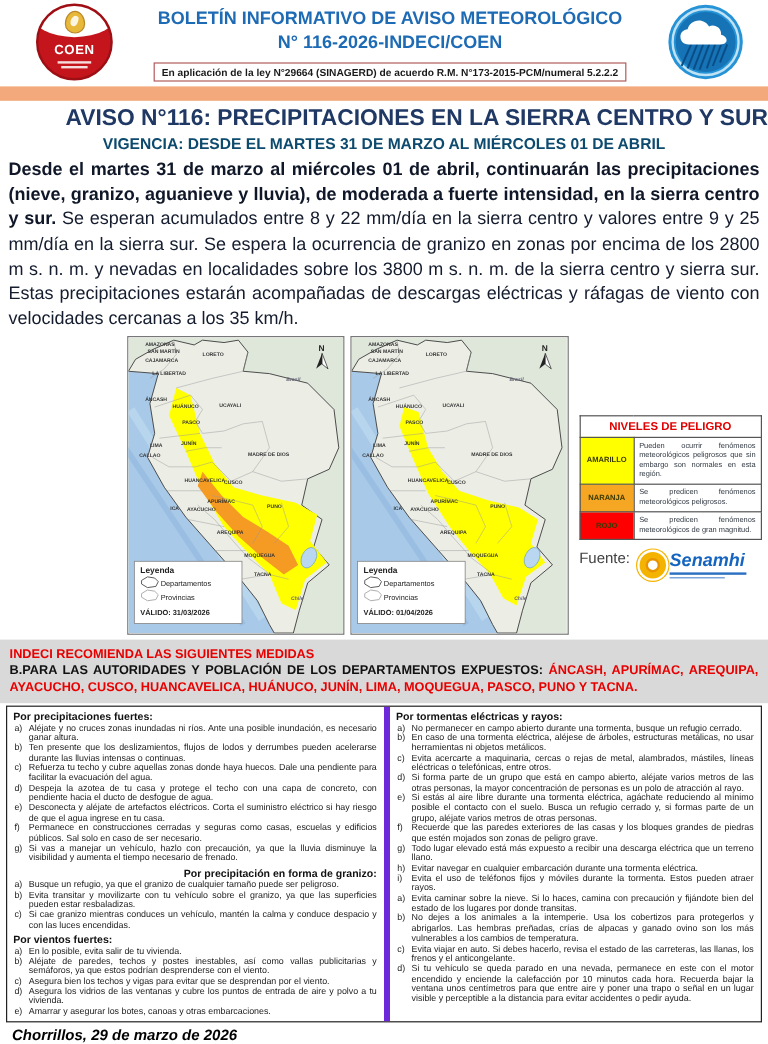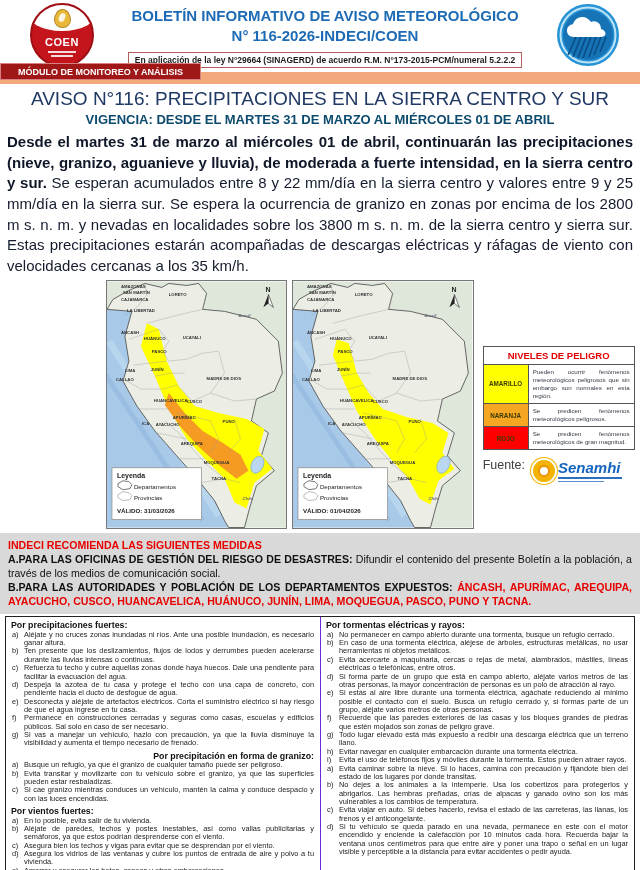--- a/index.html
+++ b/index.html
@@ -24,21 +24,21 @@
       font-weight:bold;font-size:11px;letter-spacing:.5px;}
   .coen-sub1,.coen-sub2{position:absolute;left:16px;width:28px;height:2px;background:rgba(255,255,255,.85);}
   .coen-sub1{top:46px;} .coen-sub2{top:50px;width:22px;left:19px;}
   .hdr-center{position:absolute;left:104px;right:94px;top:6px;text-align:center;}
   .hdr-title{color:#1e6bb5;font-weight:bold;font-size:15px;line-height:1.35;}
   .law-box{display:inline-block;border:1px solid #b25b5b;padding:2px 6px;font-size:8.5px;
       font-weight:bold;margin-top:5px;color:#1a1a1a;background:#fff;}
   .rain-logo{position:absolute;right:20px;top:3px;width:64px;height:64px;z-index:2;}
 
   
-  .aviso{font-size:19px;font-weight:normal;color:#1f3864;text-align:center;margin-top:4px;}
+  .aviso{font-size:19px;font-weight:bold;color:#1f3864;text-align:right;margin-top:4px;}
   .vigencia{font-size:13px;font-weight:bold;color:#0c4a6e;text-align:center;margin-top:2px;}
   .body-par{padding:5px 7px 0;font-size:15px;line-height:1.38;text-align:justify;color:#141c2e;}
   .body-par b{color:#0f1728;}
 
   
   .maps{display:flex;align-items:flex-start;margin-top:3px;height:251px;}
   .map-box{width:180px;height:247px;border:1px solid #777;background:#fff;box-sizing:content-box;}
   .map-box svg{display:block;width:100%;height:100%;}
   .map1{margin-left:106px;} .map2{margin-left:5px;}
   .side{margin-left:9px;width:158px;}
@@ -61,21 +61,21 @@
 
   
   .gray-panel{background:#d9d9d9;margin-top:2px;padding:5px 8px 6px;font-size:10.6px;
       line-height:1.33;color:#111;text-align:justify;}
   .red{color:#e80000;font-weight:bold;}
   .bld{font-weight:bold;}
 
   
   .columns{display:flex;border:1px solid #222;margin:2px 5px 0;background:#fff;}
   .col{width:50%;padding:3px 6px 4px 5px;box-sizing:border-box;}
-  .col + .col{border-left:1px solid #6d28d9;}
+  .col + .col{border-left:5px solid #6d28d9;}
   .rec-title{font-weight:bold;font-size:8.8px;color:#111;line-height:1.2;}
   .rec-item{display:flex;font-size:7.4px;line-height:1.13;color:#222;}
   .rec-k{width:12px;flex:none;padding-left:1px;}
   .rec-t{flex:1;text-align:justify;}
 
   .footer{text-align:left;padding:4px 10px 0;font-weight:bold;font-style:italic;font-size:12.5px;color:#000;}
 </style>
 </head>
 <body>
 
@@ -83,21 +83,20 @@
 
   <div class="hdr">
     <div class="orange-bar"></div>
     <div class="coen">
       <div class="coen-top"></div>
       <div class="coen-emblem"></div>
       <div class="coen-name">COEN</div>
       <div class="coen-sub1"></div>
       <div class="coen-sub2"></div>
     </div>
-    <div class="module-bar">MÓDULO DE MONITOREO Y ANÁLISIS</div>
     <div class="hdr-center">
       <div class="hdr-title">
         <div>BOLETÍN INFORMATIVO DE AVISO METEOROLÓGICO</div>
         <div>N° 116-2026-INDECI/COEN</div>
       </div>
       <div class="law-box">En aplicación de la ley N°29664 (SINAGERD) de acuerdo R.M. N°173-2015-PCM/numeral 5.2.2.2</div>
     </div>
     <svg class="rain-logo" viewBox="0 0 64 64">
       <circle cx="32" cy="32" r="31" fill="#2693d6"></circle>
       <circle cx="32" cy="32" r="27.5" fill="none" stroke="#bfe2f5" stroke-width="2"></circle>
@@ -289,21 +288,20 @@
             <span class="senamhi-bar"></span>
             <span class="senamhi-bar b2"></span>
           </span>
         </span>
       </div>
     </div>
   </div>
 
   <div class="gray-panel">
     <div class="red">INDECI RECOMIENDA LAS SIGUIENTES MEDIDAS</div>
-    <div><span class="bld">A.PARA LAS OFICINAS DE GESTIÓN DEL RIESGO DE DESASTRES:</span><span> Difundir el contenido del presente Boletín a la población, a través de los medios de comunicación social.</span></div>
     <div><span class="bld">B.PARA LAS AUTORIDADES Y POBLACIÓN DE LOS DEPARTAMENTOS EXPUESTOS: </span><span class="red">ÁNCASH, APURÍMAC, AREQUIPA, AYACUCHO, CUSCO, HUANCAVELICA, HUÁNUCO, JUNÍN, LIMA, MOQUEGUA, PASCO, PUNO Y TACNA.</span></div>
   </div>
 
   <div class="columns">
     <div class="col" id="rec-left">
         <div class="rec-title">Por precipitaciones fuertes:</div>
         <div class="rec-item">
           <span class="rec-k">a)</span>
           <span class="rec-t">Aléjate y no cruces zonas inundadas ni ríos. Ante una posible inundación, es necesario ganar altura.</span>
         </div>

